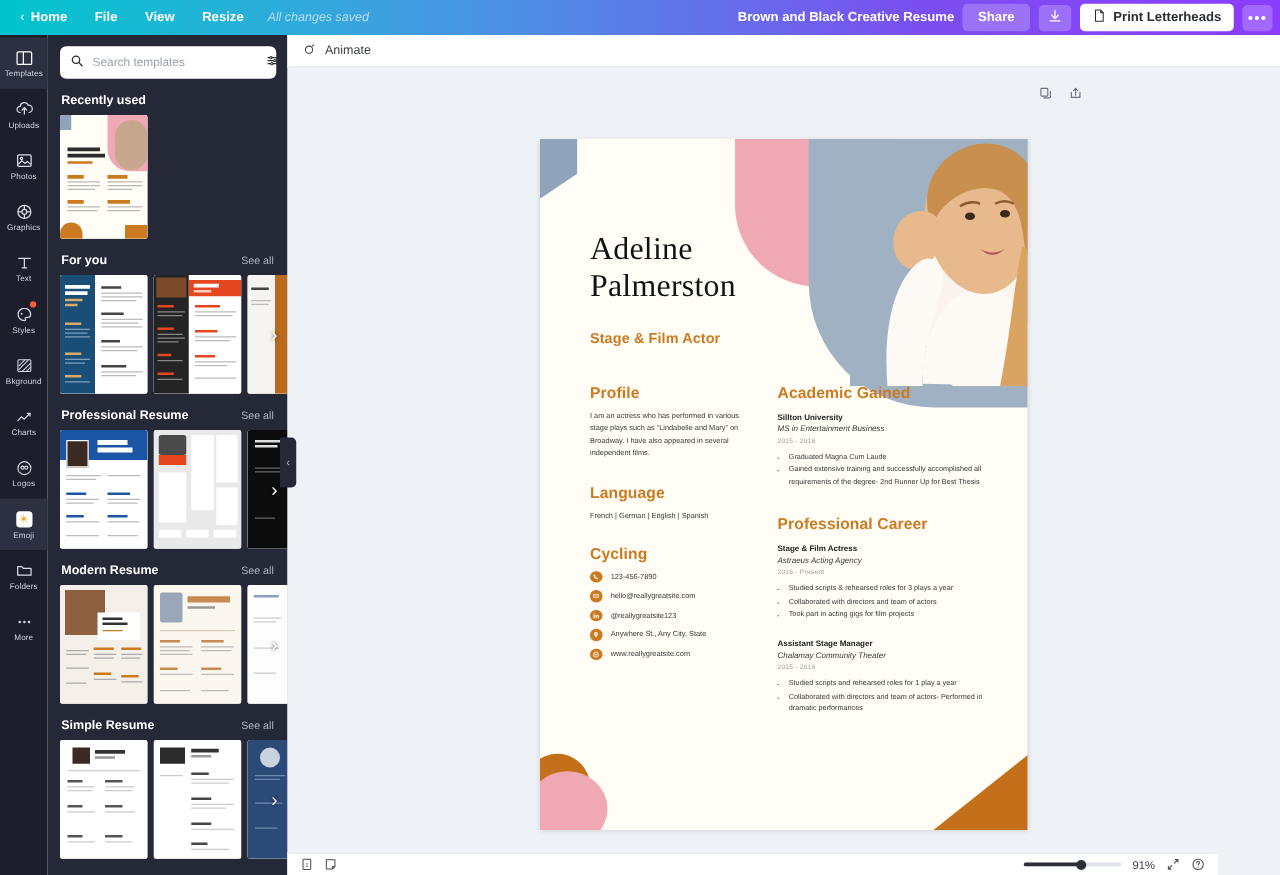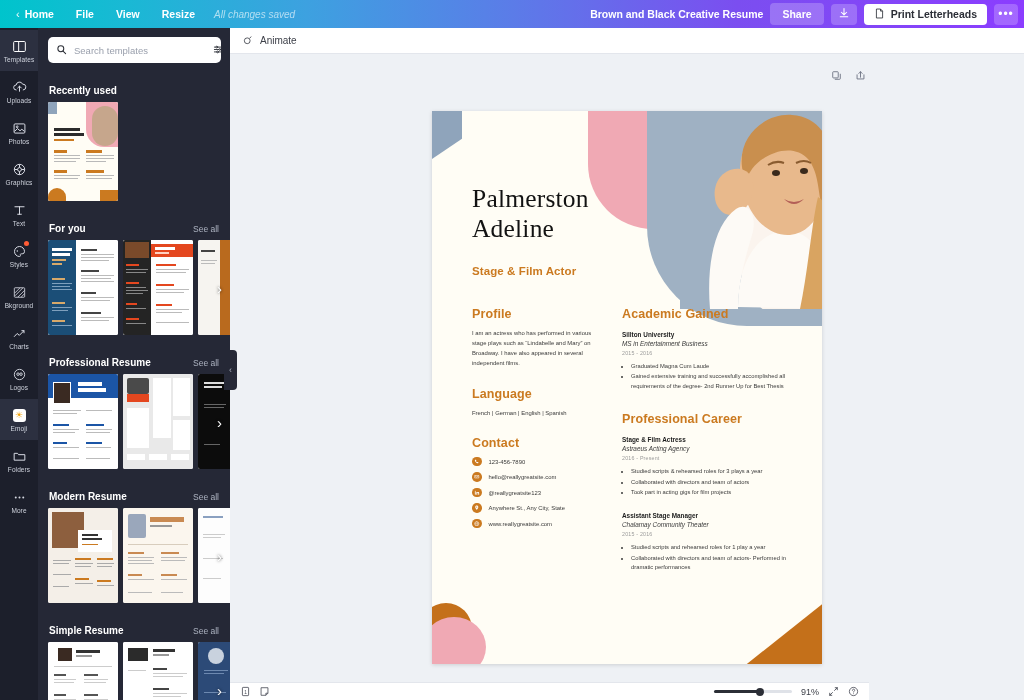--- a/index.html
+++ b/index.html
@@ -56,21 +56,21 @@
   .search-wrap { position: relative; }
   .search-box {
     width: 173px; height: 26px; background:#fff; border-radius:5px;
     display:flex; align-items:center; padding: 0 8px; gap:7px;
   }
   .search-box input {
     border:none; outline:none; font-size:9.5px; color:#2b2e36; flex:1;
     font-family:"Liberation Sans", sans-serif; background:transparent;
   }
   .search-box input::placeholder { color:#9aa0ad; }
-  .sec-head { display:flex; align-items:baseline; justify-content:space-between; margin: 22px 2px 6px 1px; }
+  .sec-head { display:flex; align-items:baseline; justify-content:space-between; margin: 12px 2px 6px 1px; }
   .sec-title { color:#fff; font-size:10px; font-weight:700; }
   .sec-seeall { color:#aeb4c2; font-size:8.5px; }
   .thumb-row { display:flex; gap:5px; position:relative; }
   .thumb { background:#fff; border-radius:2px; overflow:hidden; position:relative; flex:none; }
   .arrow-next {
     position:absolute; right:-1px; top:50%; transform:translateY(-50%);
     color:#fff; font-size:15px; text-shadow:0 0 3px rgba(0,0,0,.8); z-index:3;
   }
   
   .mini { width:100%; height:100%; position:relative; background:#fff; }
@@ -115,21 +115,21 @@
   .ctext { font-size:5.9px; color:#3a3a3a; }
 
   .addpage {
     position:absolute; left:202px; top:634px; width:390px; height:28px;
     background:#e4e8ee; border-radius:3px; display:flex; align-items:center; justify-content:center;
     font-size:9px; color:#3d4049;
   }
 
   
   .bottombar {
-    position:absolute; left:230px; top:682px; width:639px; height:18px;
+    position:absolute; left:230px; top:682px; width:744px; height:18px;
     background:#fff; border-top:1px solid #e3e6ec; display:flex; align-items:center;
     padding: 0 10px; gap:8px;
   }
   .bb-right { margin-left:auto; display:flex; align-items:center; gap:9px; }
   .slider { width:78px; height:3px; background:#dfe2e8; border-radius:2px; position:relative; }
   .slider-fill { position:absolute; left:0; top:0; height:3px; width:45px; background:#2b2e36; border-radius:2px; }
   .slider-knob { position:absolute; left:42px; top:-2.5px; width:8px; height:8px; border-radius:50%; background:#2b2e36; }
   .zoomval { font-size:9px; color:#3d4049; }
   .bb-ico { color:#4a4d58; display:flex; align-items:center; }
   .bb-ico svg { width:11px; height:11px; }
@@ -663,40 +663,40 @@
             <path d="M104 88 q10 10 20 0 q-10 6 -20 0" fill="#b35f57"></path>
             <path d="M88 54 q8 -5 16 -2 M116 52 q8 -4 15 0" stroke="#8a5c30" stroke-width="2" fill="none"></path>
           </svg>
         </div>
         <div class="deco" style="left:-12px;top:492px;width:52px;height:52px;background:#c4701a;border-radius:50%;"></div>
         <div class="deco" style="left:-10px;top:506px;width:64px;height:60px;background:#f0a9b4;border-radius:50%;"></div>
         <div class="deco" style="left:304px;top:490px;width:90px;height:63px;background:#c4701a;clip-path:polygon(100% 0,100% 100%,12% 100%);"></div>
         <div class="deco" style="left:352px;top:0;width:38px;height:112px;background:#9fb1c3;clip-path:polygon(100% 0,100% 100%,0 0);opacity:.0;"></div>
 
         <div class="nm">
+          <div>Adeline</div>
           <div>Palmerston</div>
-          <div>Adeline</div>
         </div>
         <div class="role">Stage &amp; Film Actor</div>
 
         <div class="colL">
 
           <div>
             <div class="h2">Profile</div>
             <div class="body-t">I am an actress who has performed in various stage plays such as “Lindabelle and Mary” on Broadway. I have also appeared in several independent films.</div>
           </div>
 
           <div class="ml-18">
             <div class="h2">Language</div>
             <div class="body-t">French | German | English | Spanish</div>
           </div>
 
 
           <div class="ml-18">
-            <div class="h2">Contact</div>
+            <div class="h2">Cycling</div>
 
             <div class="contact-row">
               <span class="cdot">
                 <svg viewBox="0 0 16 16">
                     <path d="M4 2.5c-1 0-1.8.9-1.5 1.9.9 4.2 4 7.3 8.2 8.2 1 .2 1.8-.6 1.8-1.6v-1c0-.5-.3-.9-.8-1l-1.6-.4c-.4-.1-.9.1-1.1.5l-.3.5a8 8 0 01-3-3l.5-.3c.4-.2.6-.7.5-1.1L6.3 3.3c-.1-.5-.5-.8-1-.8z"></path>
                   </svg>
               </span>
               <span class="ctext">123-456-7890</span>
             </div>
 

